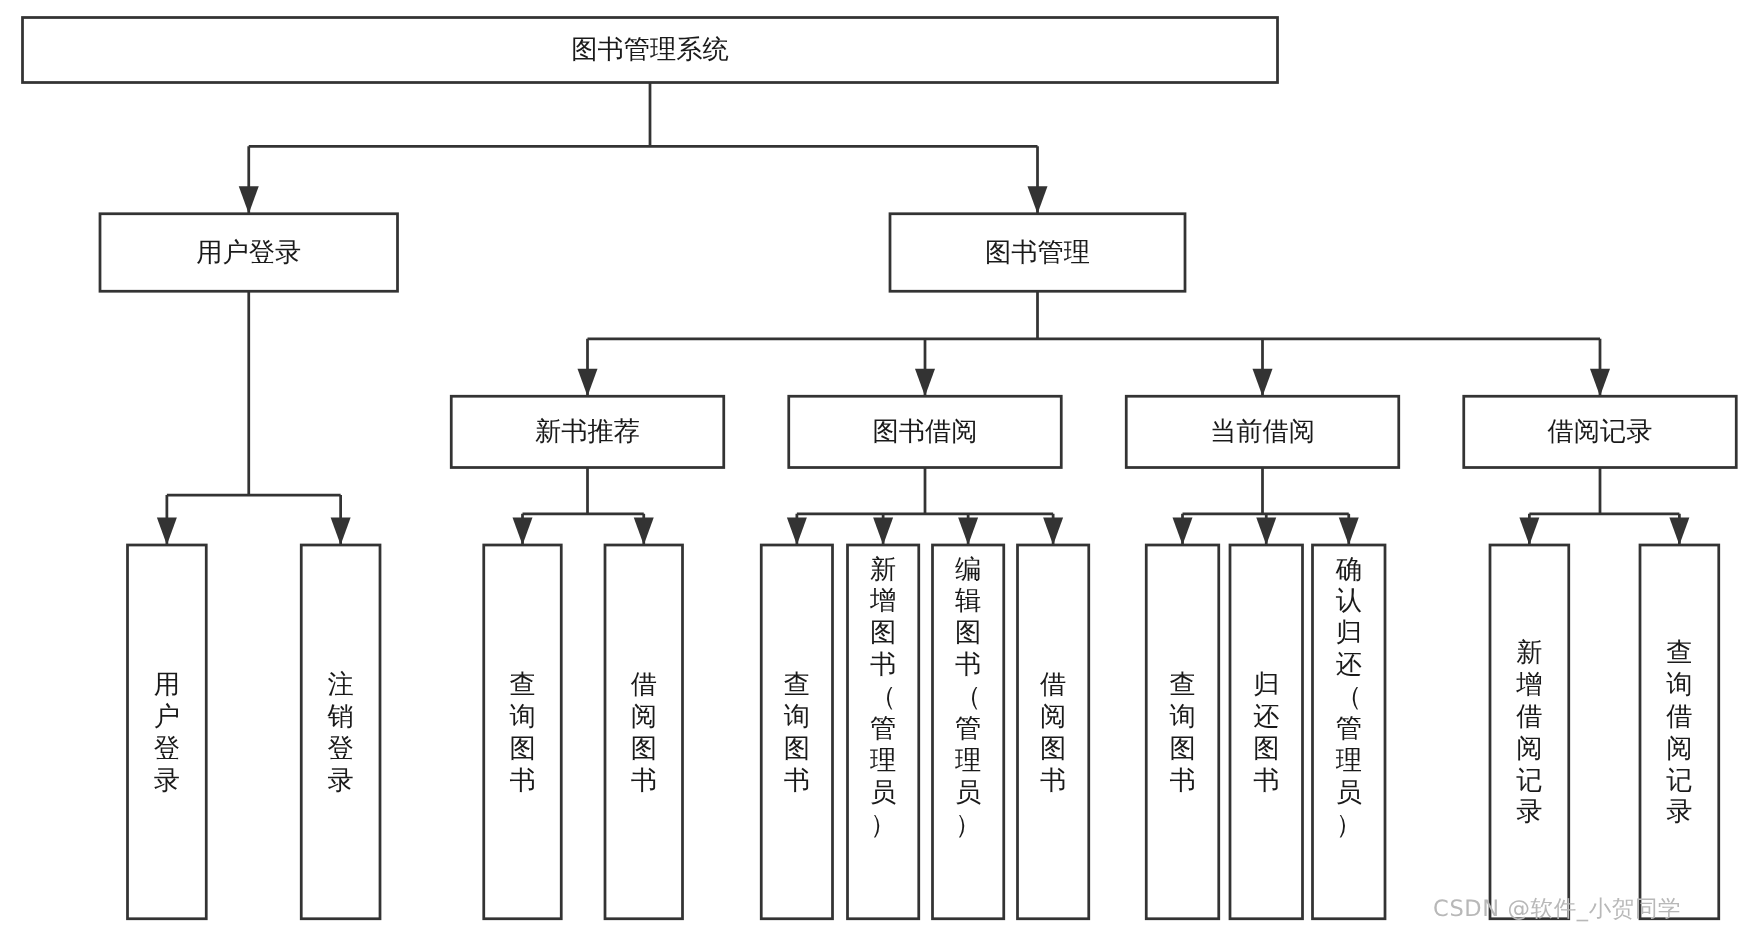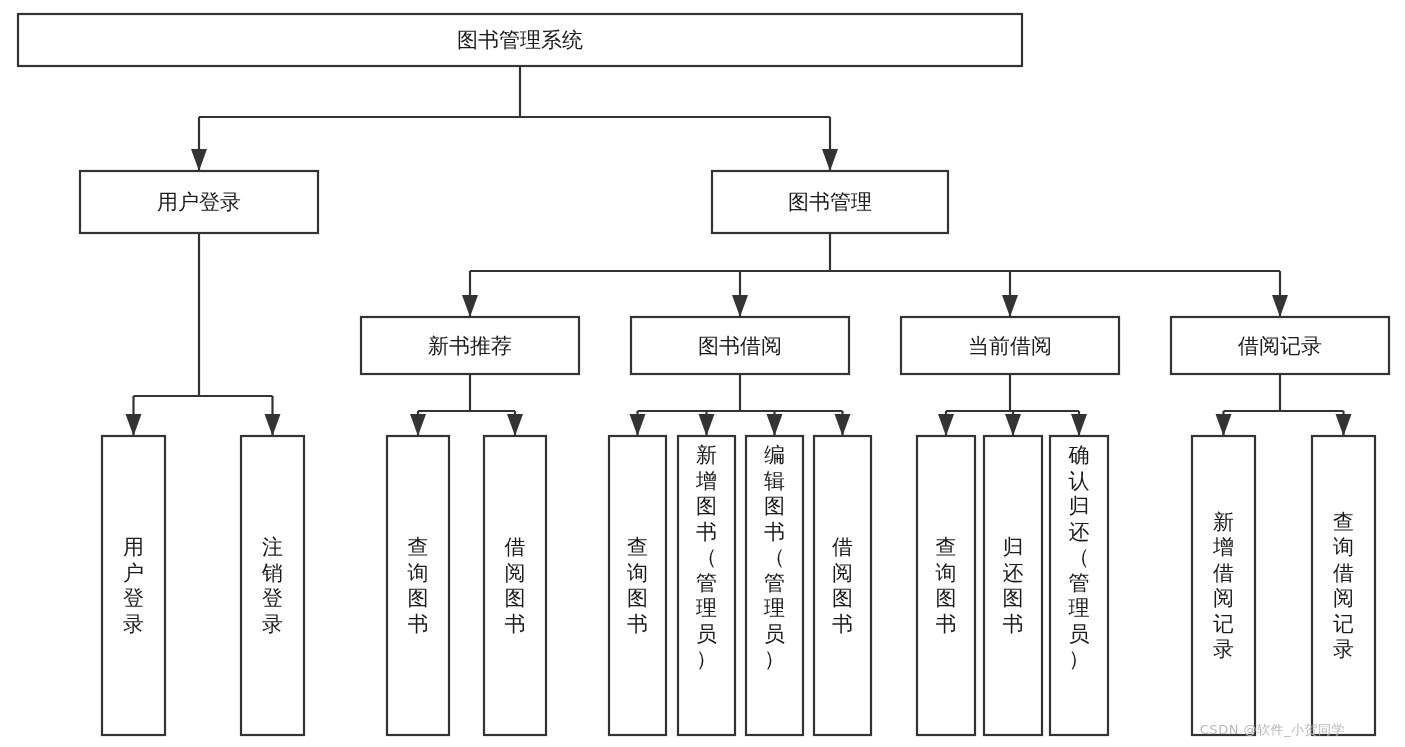--- a/index.html
+++ b/index.html
@@ -53,21 +53,21 @@
     font-family: "DejaVu Sans", "Liberation Sans", sans-serif;
     font-size: 21px;
     fill: #1a1a1a;
     text-anchor: middle;
   }
   .watermark {
     position: absolute;
     right: 12px;
     bottom: 8px;
     font-family: "DejaVu Sans", "Liberation Sans", sans-serif;
-    font-size: 13px;
+    font-size: 18px;
     color: #b8b8b8;
     white-space: nowrap;
     letter-spacing: 0.5px;
     pointer-events: none;
     margin-left: 40px;
   }
 </style>
 </head>
 <body>
 

